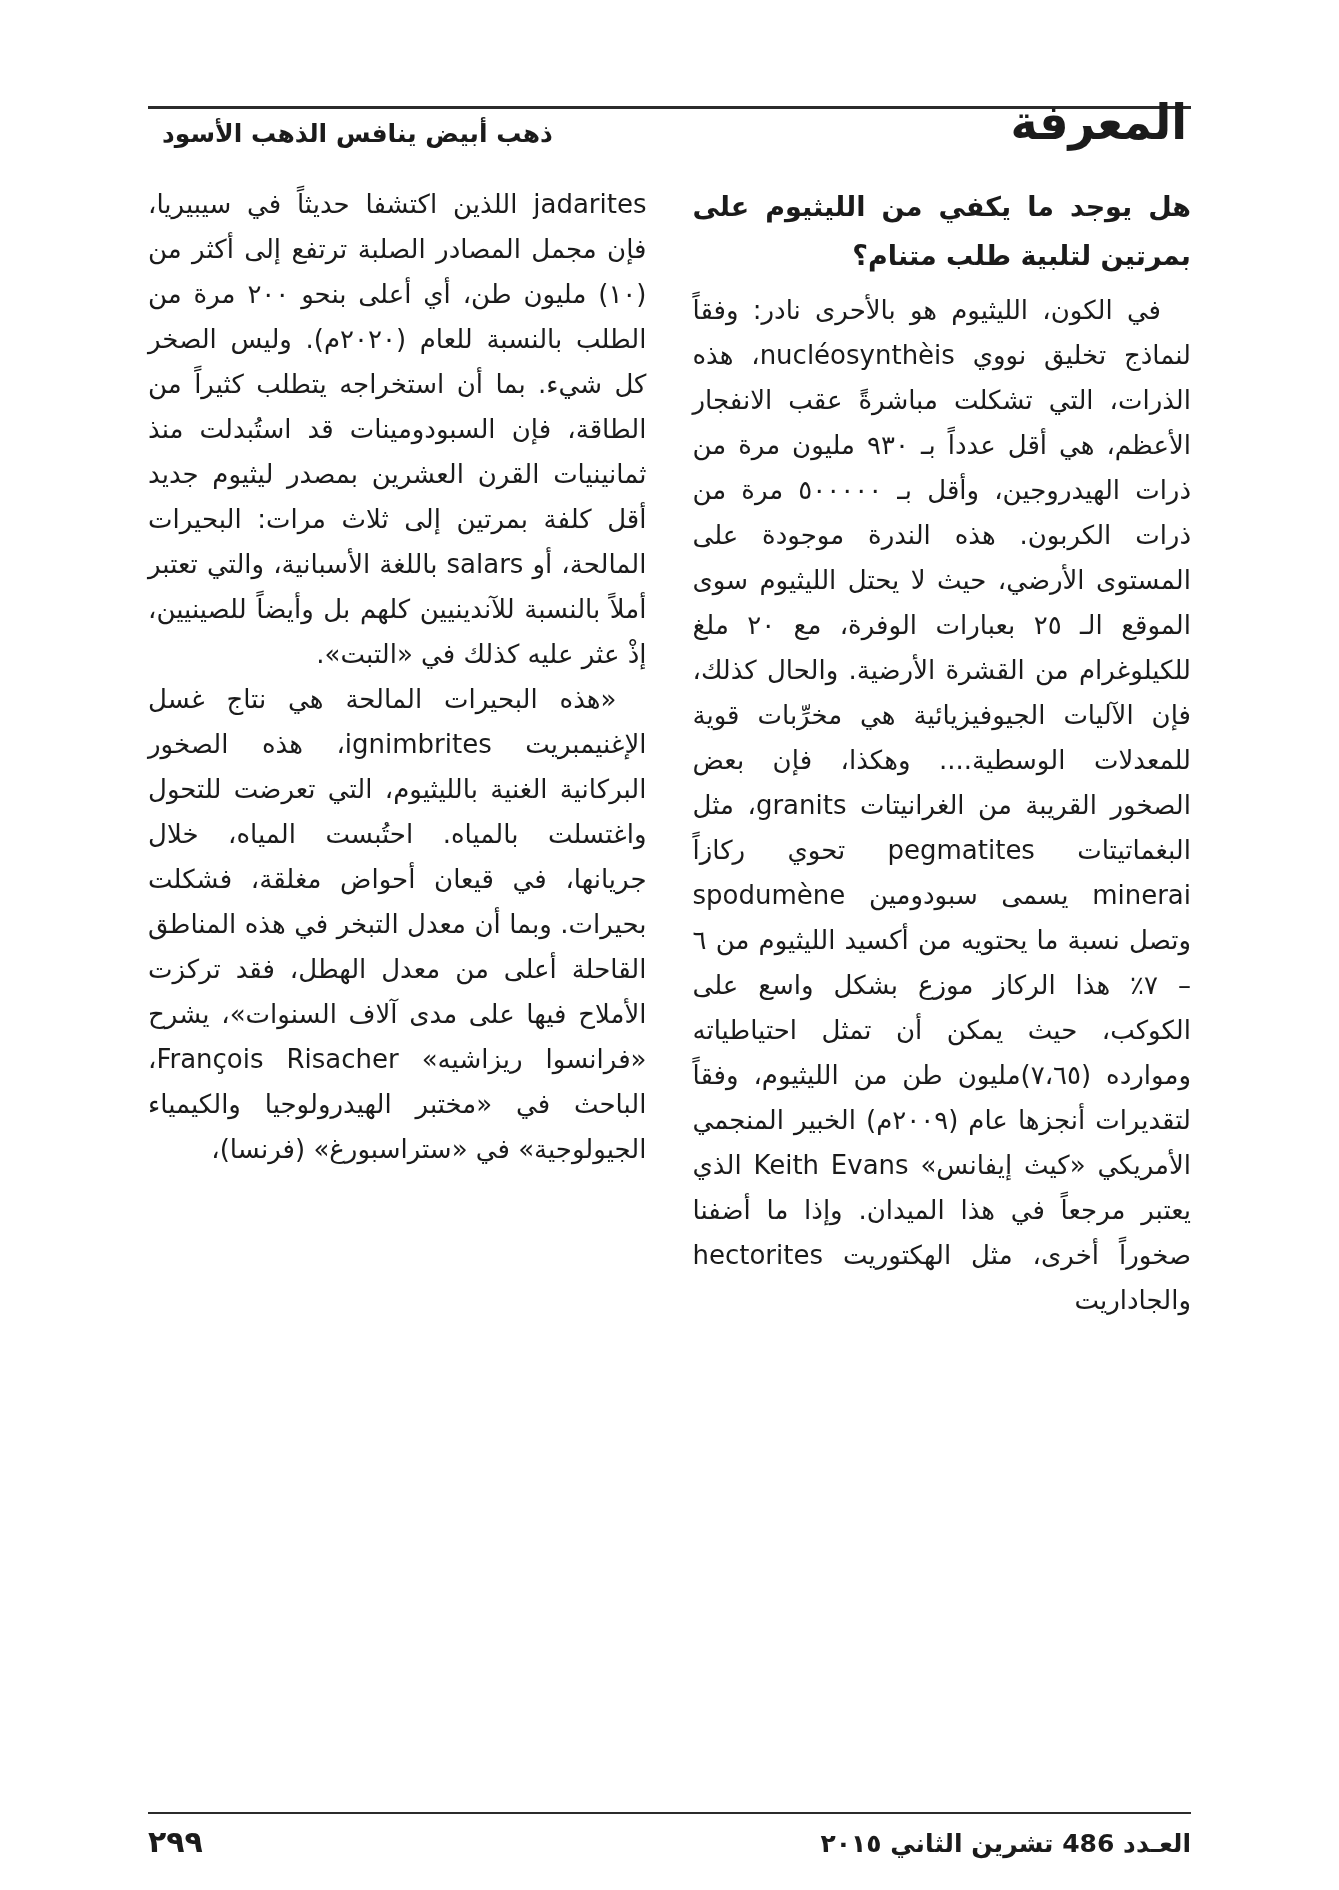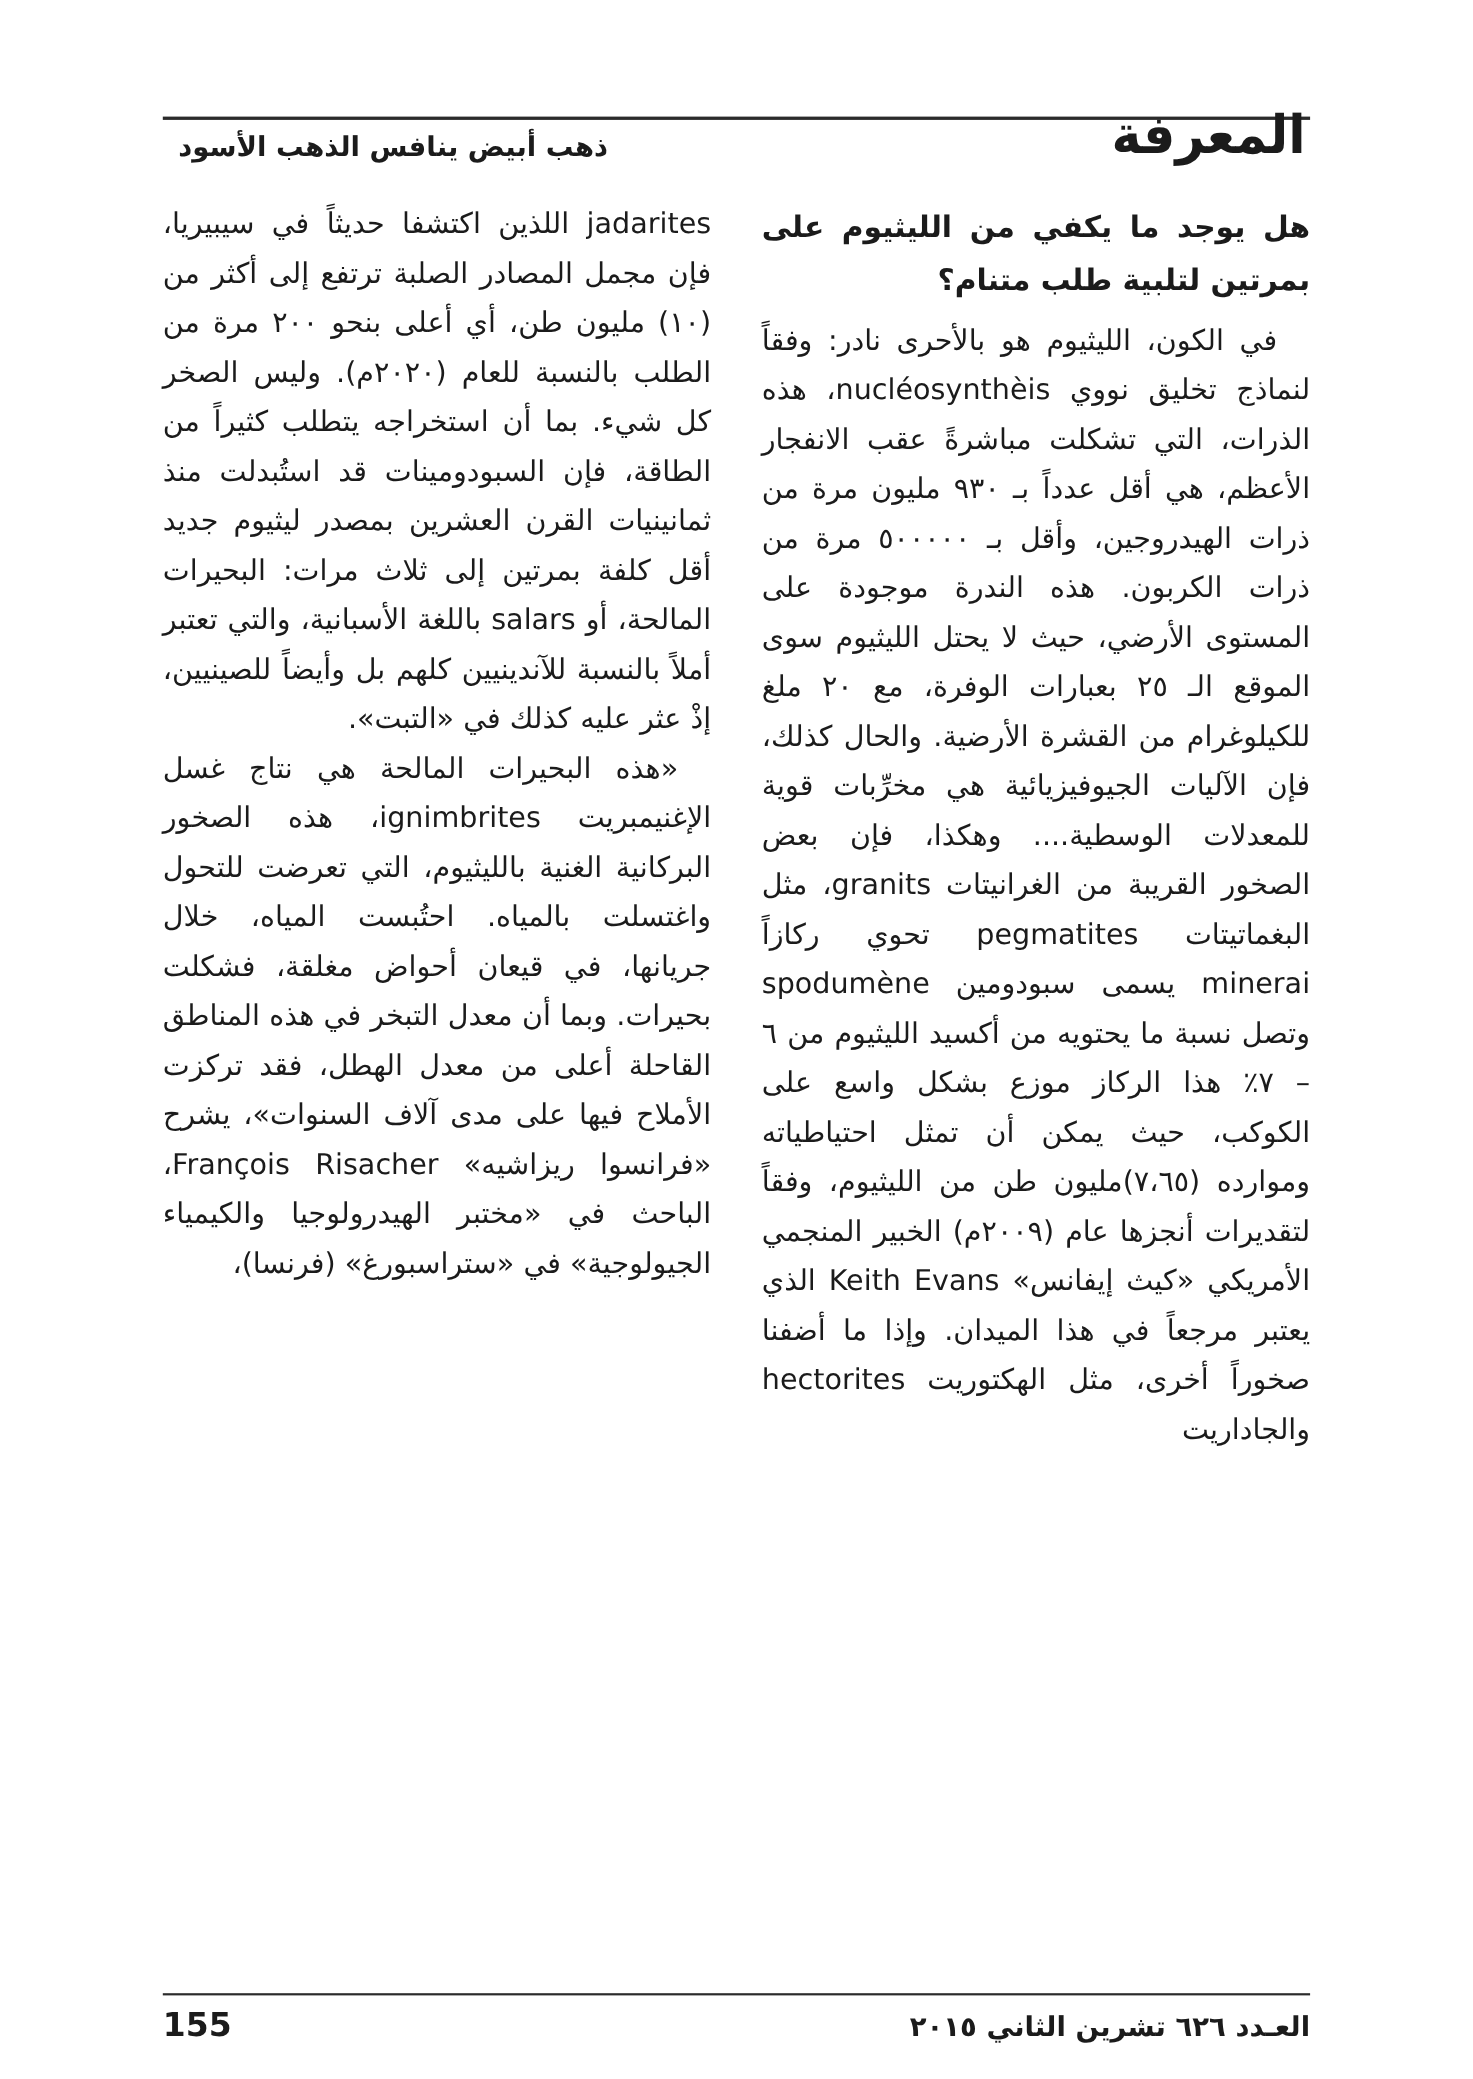--- a/index.html
+++ b/index.html
@@ -108,17 +108,17 @@
     </section>
 
     <section class="col">
       <p>jadarites اللذين اكتشفا حديثاً في سيبيريا، فإن مجمل المصادر الصلبة ترتفع إلى أكثر من (١٠) مليون طن، أي أعلى بنحو ٢٠٠ مرة من الطلب بالنسبة للعام (٢٠٢٠م). وليس الصخر كل شيء. بما أن استخراجه يتطلب كثيراً من الطاقة، فإن السبودومينات قد استُبدلت منذ ثمانينيات القرن العشرين بمصدر ليثيوم جديد أقل كلفة بمرتين إلى ثلاث مرات: البحيرات المالحة، أو salars باللغة الأسبانية، والتي تعتبر أملاً بالنسبة للآندينيين كلهم بل وأيضاً للصينيين، إذْ عثر عليه كذلك في «التبت».</p>
       <p class="indent">«هذه البحيرات المالحة هي نتاج غسل الإغنيمبريت ignimbrites، هذه الصخور البركانية الغنية بالليثيوم، التي تعرضت للتحول واغتسلت بالمياه. احتُبست المياه، خلال جريانها، في قيعان أحواض مغلقة، فشكلت بحيرات. وبما أن معدل التبخر في هذه المناطق القاحلة أعلى من معدل الهطل، فقد تركزت الأملاح فيها على مدى آلاف السنوات»، يشرح «فرانسوا ريزاشيه» François Risacher، الباحث في «مختبر الهيدرولوجيا والكيمياء الجيولوجية» في «ستراسبورغ» (فرنسا)،</p>
     </section>
 
   </main>
 
   <footer class="footer">
-    <div class="issue-info">العـدد ٦٢٦ تشرين الثاني ٢٠١٥</div>
-    <div class="page-number">155</div>
+    <div class="issue-info">العـدد 486 تشرين الثاني ٢٠١٥</div>
+    <div class="page-number">٢٩٩</div>
   </footer>
 
 </div>
 
 </body></html>

